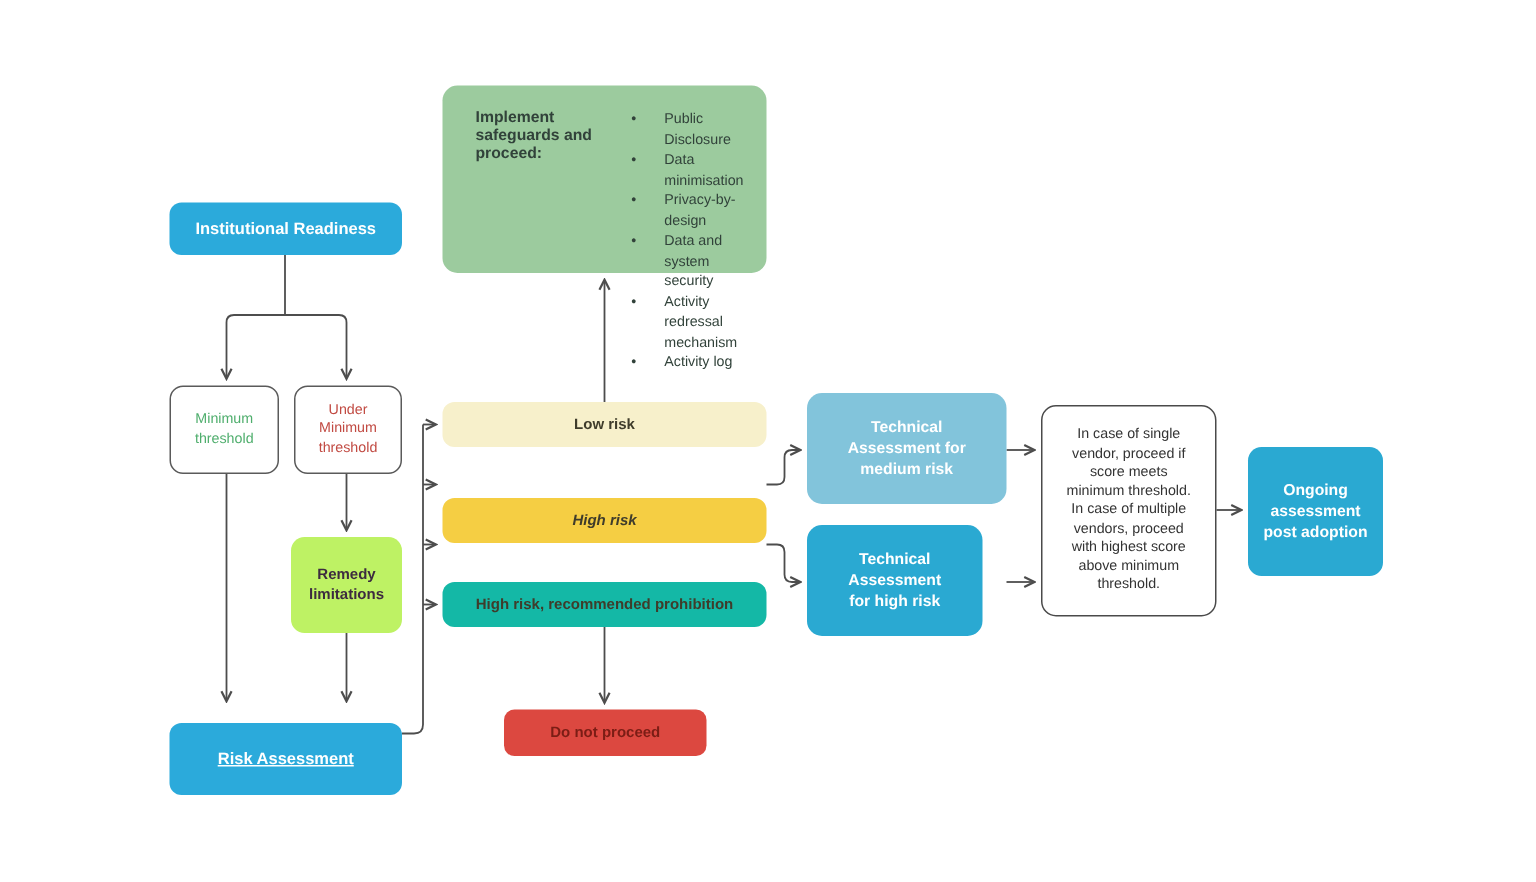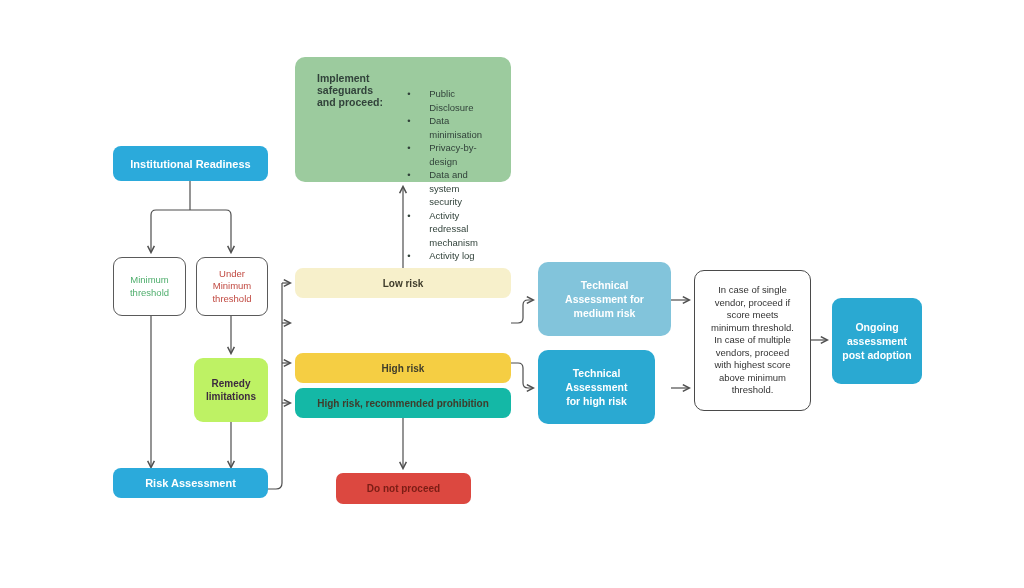--- a/index.html
+++ b/index.html
@@ -1,45 +1,45 @@
 <!DOCTYPE html>
 <html><head>
 <meta charset="utf-8">
 <style>
   html,body{margin:0;padding:0;background:#ffffff;}
   .canvas{
     position:relative;width:1024px;height:588px;background:#ffffff;overflow:hidden;
     font-family:"Liberation Sans", sans-serif;
   }
   .node{position:absolute;box-sizing:border-box;display:flex;align-items:center;justify-content:center;text-align:center;}
-  .blue{background:#2BAADB;color:#ffffff;font-weight:bold;border-radius:8px;margin-top:11px;}
+  .blue{background:#2BAADB;color:#ffffff;font-weight:bold;border-radius:8px;}
   .lightblue{background:#82C4DB;color:#ffffff;font-weight:bold;border-radius:10px;}
   .whitebox{background:#ffffff;border:1.2px solid #5a5a5a;border-radius:9px;}
   .pink{background:#bef264;color:#3d2b3f;font-weight:bold;border-radius:9px;}
   .red{background:#DC4840;color:#7b1d15;font-weight:bold;border-radius:7px;}
 
   #institutional{left:113px;top:135px;width:155px;height:35px;font-size:11px;}
-  #risk-assessment{left:113px;top:457px;width:155px;height:30px;font-size:11px;}
+  #risk-assessment{left:113px;top:482px;width:155px;height:48px;font-size:11px;text-decoration:underline;}
 
   #safeguards{left:295px;top:57px;width:216px;height:125px;background:#9CCB9E;border-radius:10px;
     color:#31423a;align-items:flex-start;justify-content:flex-start;text-align:left;
     padding:15px 14px 10px 22px;}
   #safeguards .sg-title{font-weight:bold;font-size:10.5px;margin-bottom:7px;}
-  #safeguards ul{margin:15px;padding:0;list-style:none;}
+  #safeguards ul{margin:1px;padding:0;list-style:none;}
   #safeguards li{position:relative;font-size:9.5px;line-height:13.5px;padding-left:28px;}
   #safeguards li::before{content:"\2022";position:absolute;left:6px;}
 
   #min-threshold{left:113px;top:257px;width:73px;height:59px;color:#4FAE6D;font-size:9.5px;line-height:1.3;padding:4px;}
   #under-threshold{left:196px;top:257px;width:72px;height:59px;color:#C14A42;font-size:9.5px;line-height:1.3;padding:4px;}
   #remedy{left:194px;top:358px;width:74px;height:64px;font-size:10px;line-height:1.3;padding:4px;}
 
   .bar{left:295px;width:216px;height:30px;border-radius:8px;font-weight:bold;font-size:10px;color:#3f3c2b;}
   #bar-low{top:268px;background:#F7F0CB;}
   #bar-medium{top:308px;background:#F4E38C;}
-  #bar-high{top:353px;background:#F5CE43;}
+  #bar-high{top:332px;background:#F5CE43;font-style:italic;}
   #bar-prohibition{top:388px;background:#14b8a6;}
 
   #do-not-proceed{left:336px;top:473px;width:135px;height:31px;font-size:10px;}
 
   #tech-medium{left:538px;top:262px;width:133px;height:74px;font-size:10.5px;line-height:1.35;padding:0 20px;}
   #tech-high{left:538px;top:350px;width:117px;height:74px;background:#2AA9D2;color:#fff;font-weight:bold;border-radius:10px;font-size:10.5px;line-height:1.35;padding:0 20px;}
 
   #vendor-note{left:694px;top:270px;width:117px;height:141px;border-radius:10px;border-color:#4a4a4a;
     color:#333333;font-size:9.5px;line-height:1.32;padding:8px 14px;}
 

